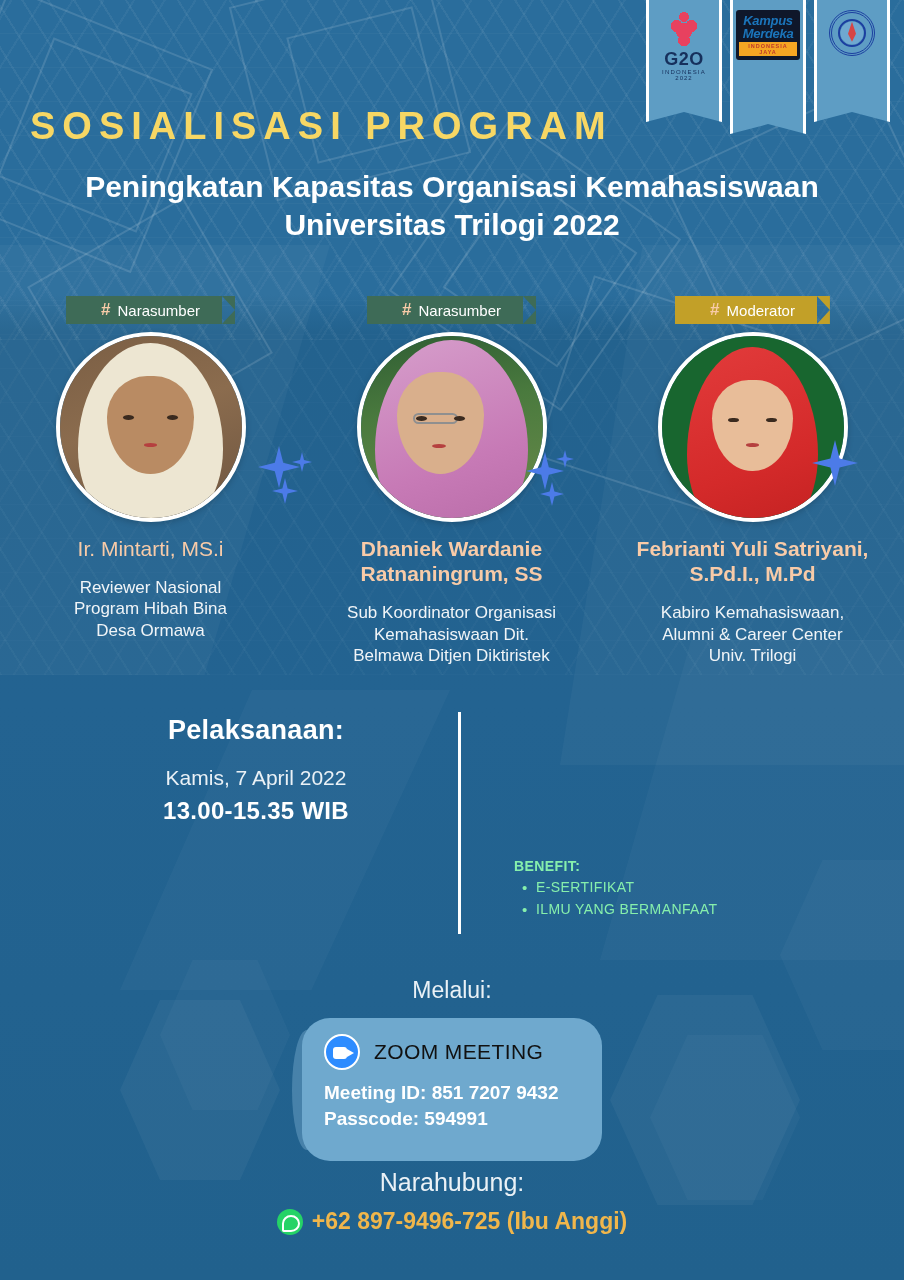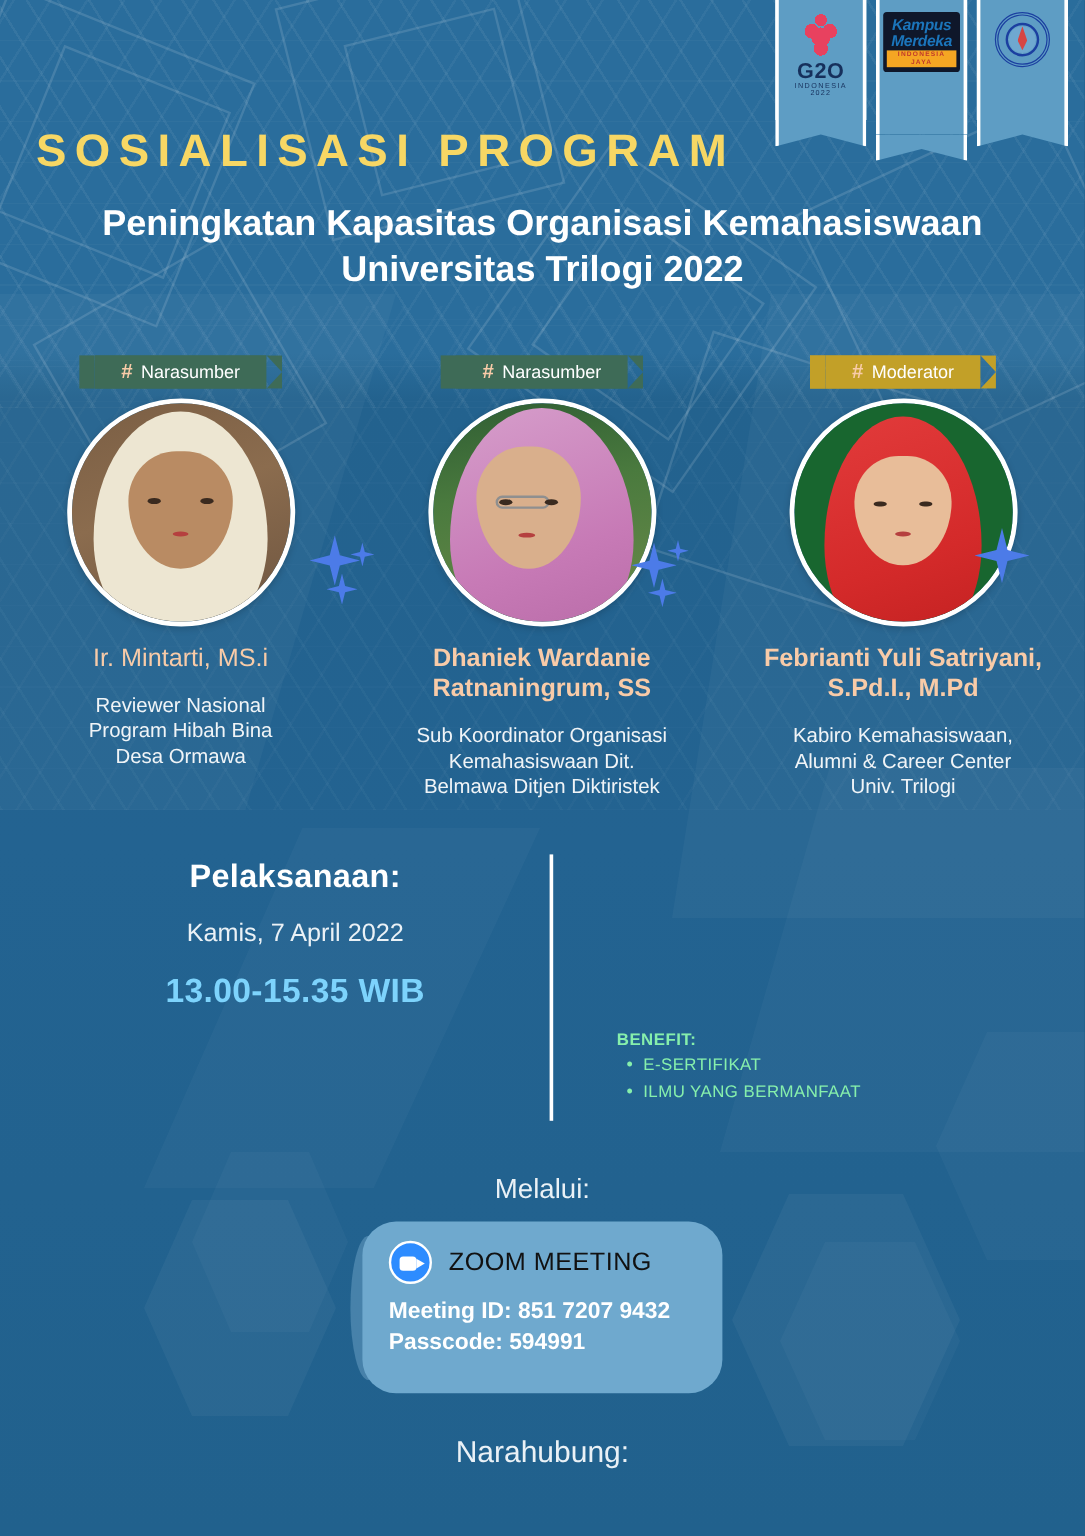--- a/index.html
+++ b/index.html
@@ -188,24 +188,24 @@
   .sp-role {
     margin-top:16px; color:#F0F4F7; font-size:17px; text-align:center;
     line-height:1.25; padding:0 12px;
   }
 
   
   .spark { position:absolute; background:#4C7BE8;
     clip-path:polygon(50% 0%,60% 40%,100% 50%,60% 60%,50% 100%,40% 60%,0% 50%,40% 40%); }
 
   
-  .sched { position:absolute; left:46px; top:715px; width:400px; text-align:center; }
+  .sched { position:absolute; left:56px; top:715px; width:400px; text-align:center; }
   .sched .h { color:#fff; font-size:27px; font-weight:700; letter-spacing:.3px; }
   .sched .d { color:#EAF1F6; font-size:21px; margin-top:20px; }
-  .sched .tm { color:#7dd3fc; font-size:28px; font-weight:700; margin-top:20px; letter-spacing:.3px; }
+  .sched .tm { color:#ffffff; font-size:24px; font-weight:700; margin-top:7px; letter-spacing:.3px; }
 
   .vline { position:absolute; left:458px; top:712px; width:3px; height:222px; background:#ffffff; }
 
   .benefit { position:absolute; left:514px; top:858px; color:#86efac; }
   .benefit .bh { font-size:14px; font-weight:700; letter-spacing:.4px; }
   .benefit ul { list-style:none; margin-top:3px; }
   .benefit li { font-size:14px; letter-spacing:.4px; line-height:1.55; padding-left:22px; position:relative;}
   .benefit li::before { content:"•"; position:absolute; left:8px; top:-1px; font-size:15px; }
 
   
@@ -226,21 +226,21 @@
   }
   .zicon::after {
     content:""; position:absolute; left:21px; top:13px;
     border-top:4px solid transparent; border-bottom:4px solid transparent;
     border-left:7px solid #fff;
   }
   .zlabel { color:#111; font-size:21px; letter-spacing:.4px; }
   .zmeta { margin-top:10px; color:#fff; font-size:19px; font-weight:700; line-height:1.35; }
 
   
-  .contact-h { position:absolute; left:0; top:1196px; width:904px; text-align:center;
+  .contact-h { position:absolute; left:0; top:1168px; width:904px; text-align:center;
                color:#EAF1F6; font-size:25px; }
   .contact-row { position:absolute; left:0; top:1208px; width:904px;
                  display:flex; align-items:center; justify-content:center; gap:9px; }
   .wa {
     width:26px; height:26px; border-radius:50%; background:#25D366;
     position:relative; flex:none;
   }
   .wa::after {
     content:""; position:absolute; left:5px; top:6px; width:14px; height:13px;
     border:2.5px solid #fff; border-radius:50% 50% 50% 10%;
@@ -419,14 +419,18 @@
       <div class="zicon"></div>
       <div class="zlabel">ZOOM MEETING</div>
     </div>
     <div class="zmeta">
       <div>Meeting ID: 851 7207 9432</div>
       <div>Passcode: 594991</div>
     </div>
   </div>
 
   <div class="contact-h">Narahubung:</div>
+  <div class="contact-row">
+    <div class="wa"></div>
+    <div class="contact-num">+62 897-9496-725 (Ibu Anggi)</div>
+  </div>
 
 </div>
 
 </body></html>

